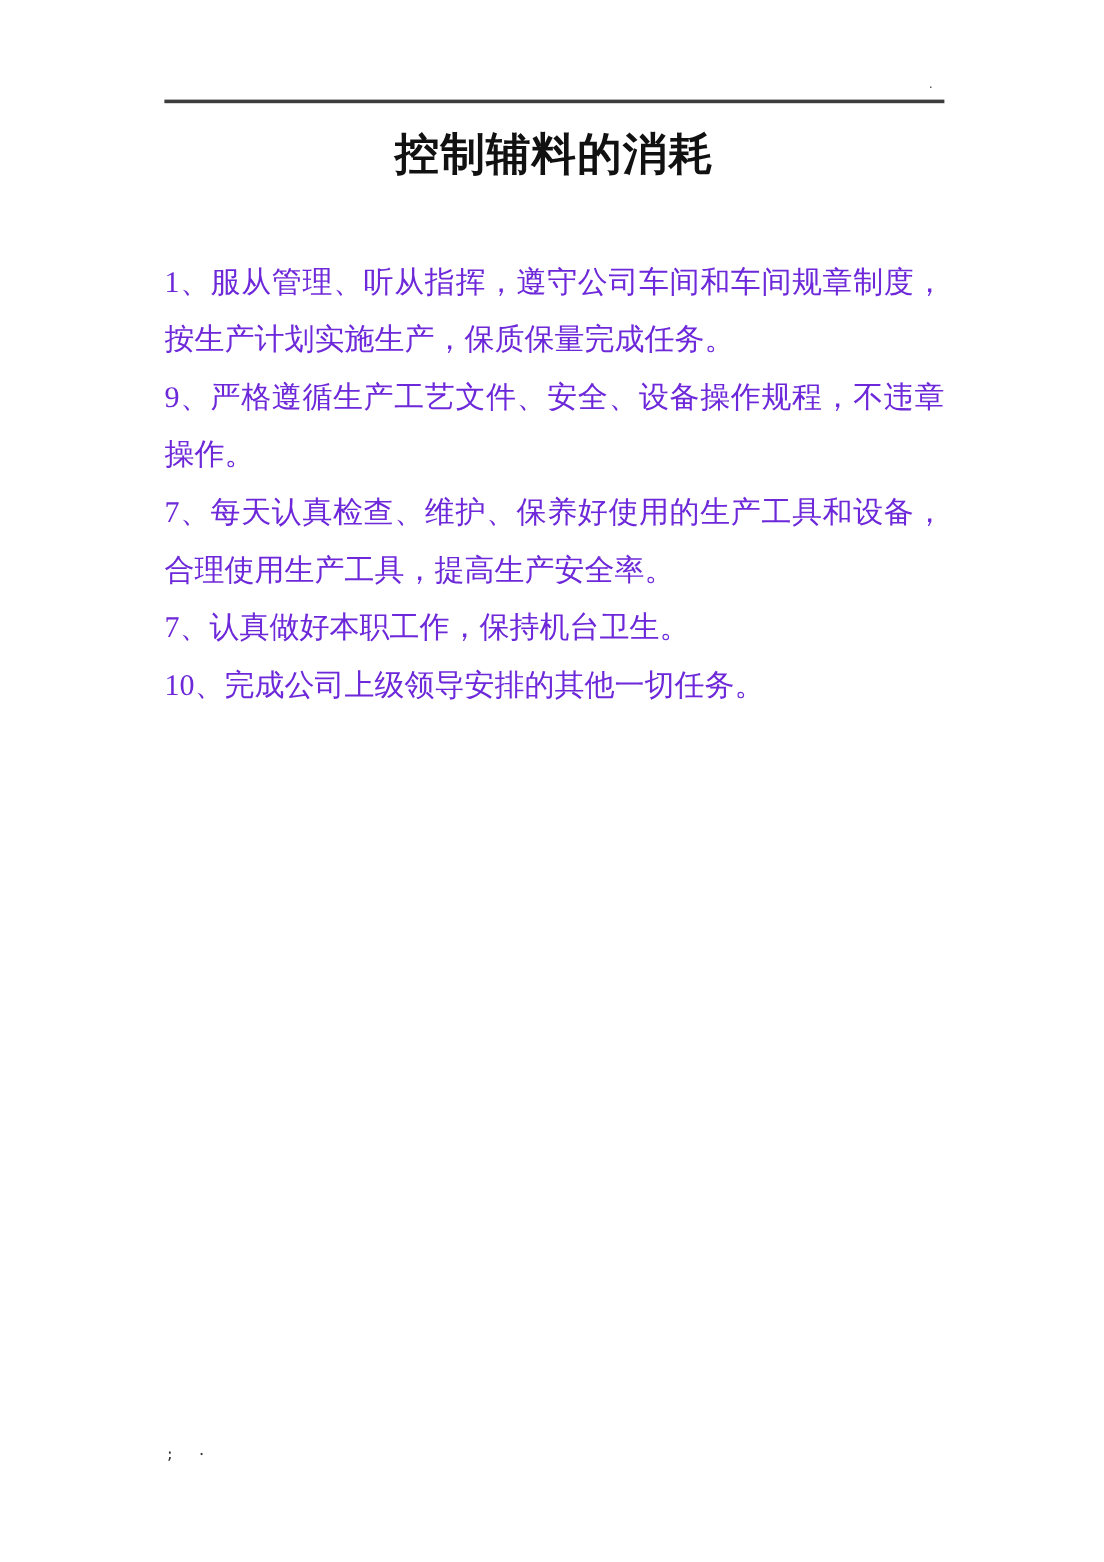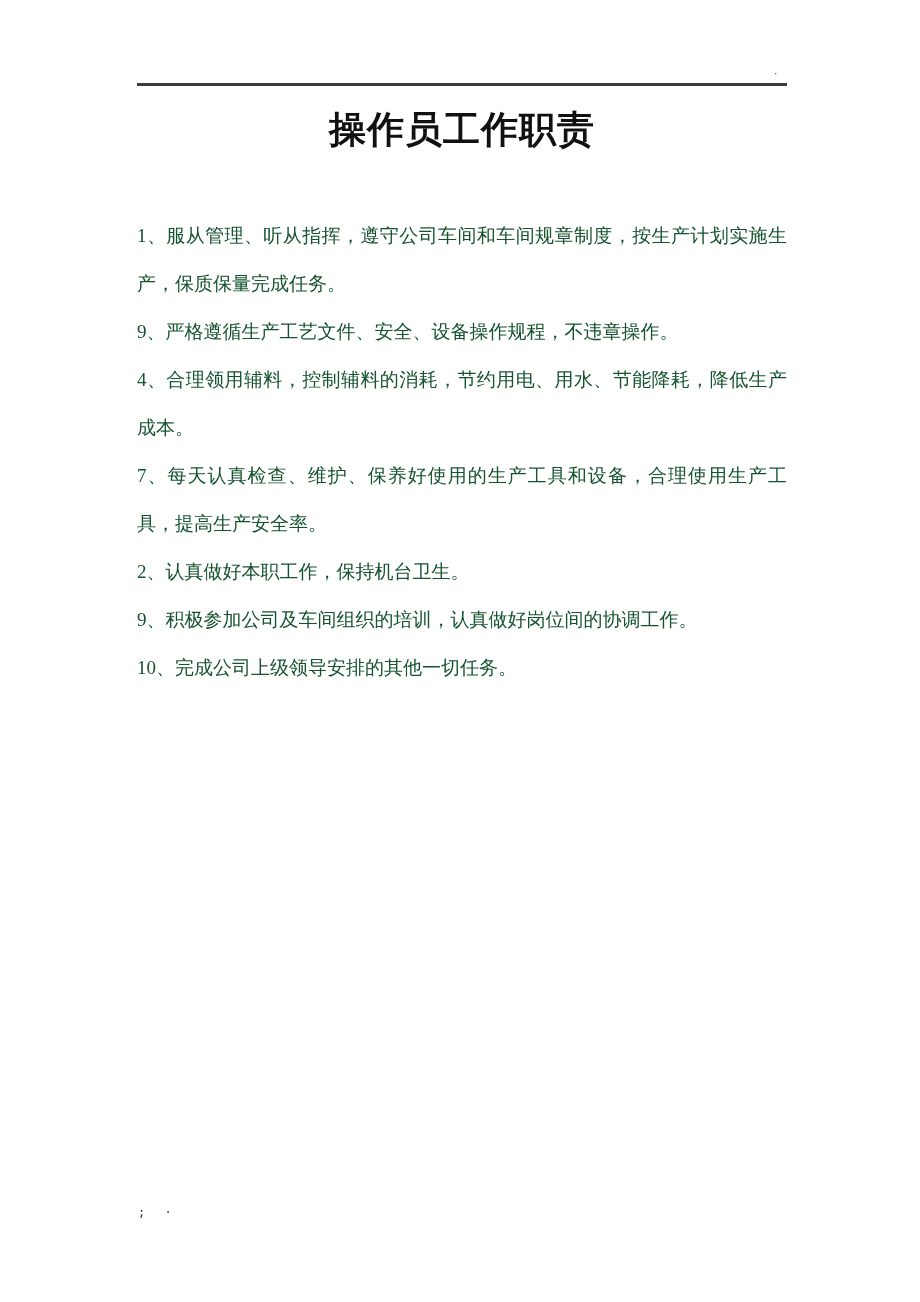--- a/index.html
+++ b/index.html
@@ -43,26 +43,26 @@
     color: #111111;
     white-space: nowrap;
   }
   .doc-body {
     position: absolute;
     left: 137px;
     top: 212px;
     width: 650px;
   }
   .doc-body p {
-    font-size: 19px;
+    font-size: 25px;
     line-height: 48px;
     text-align: justify;
     text-justify: inter-ideograph;
     word-break: break-all;
-    color: #14532d;
+    color: #6d28d9;
   }
   .footer-artifact {
     position: absolute;
     left: 138px;
     top: 1205px;
     font-size: 12px;
     line-height: 14px;
     color: #333333;
     font-family: "DejaVu Sans Mono", monospace;
     letter-spacing: 6px;
@@ -70,27 +70,25 @@
 </style>
 </head>
 <body>
 
 <div class="page">
 
   <span class="header-artifact">·</span>
 
   <div class="header-rule"></div>
 
-  <h1 class="doc-title">操作员工作职责</h1>
+  <h1 class="doc-title">控制辅料的消耗</h1>
 
   <div class="doc-body">
     <p>1、服从管理、听从指挥，遵守公司车间和车间规章制度，按生产计划实施生产，保质保量完成任务。</p>
     <p>9、严格遵循生产工艺文件、安全、设备操作规程，不违章操作。</p>
-    <p>4、合理领用辅料，控制辅料的消耗，节约用电、用水、节能降耗，降低生产成本。</p>
     <p>7、每天认真检查、维护、保养好使用的生产工具和设备，合理使用生产工具，提高生产安全率。</p>
-    <p>2、认真做好本职工作，保持机台卫生。</p>
-    <p>9、积极参加公司及车间组织的培训，认真做好岗位间的协调工作。</p>
+    <p>7、认真做好本职工作，保持机台卫生。</p>
     <p>10、完成公司上级领导安排的其他一切任务。</p>
   </div>
 
   <span class="footer-artifact">; ·</span>
 
 </div>
 
 </body></html>

